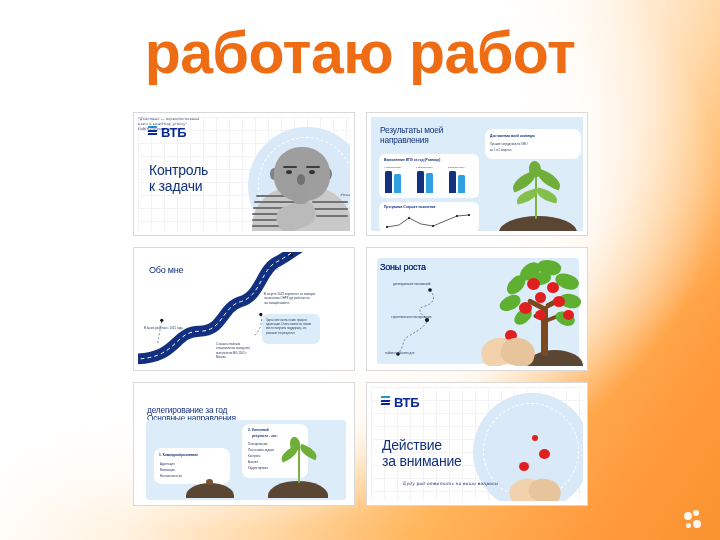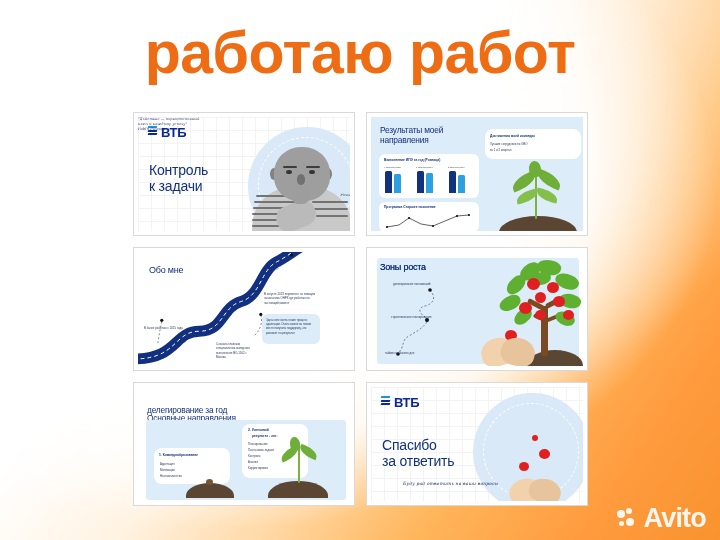--- a/index.html
+++ b/index.html
@@ -399,22 +399,22 @@
 
       <div class="vtb-logo" style="left:10px;top:9px;">
         <span class="vtb-mark">
             <i></i>
             <i></i>
             <i></i>
           </span>
         <span class="vtb-text">ВТБ</span>
       </div>
 
-      <div class="slide-title" style="left:11px;top:51px;font-size:14px;">Спасибо</div>
-      <div class="slide-title" style="left:11px;top:67px;font-size:14px;">за ответить</div>
+      <div class="slide-title" style="left:11px;top:51px;font-size:14px;">Действие</div>
+      <div class="slide-title" style="left:11px;top:67px;font-size:14px;">за внимание</div>
 
       <div class="script blurtext" style="position:absolute;left:32px;top:94px;font-size:4.4px;">Буду рад ответить на ваши вопросы</div>
 
       <div>
         <div class="apple" style="left:161px;top:48px;width:6px;height:6px;"></div>
         <div class="apple" style="left:168px;top:62px;width:11px;height:10px;"></div>
         <div class="apple" style="left:148px;top:75px;width:10px;height:9px;"></div>
         <div class="hand-palm" style="left:138px;top:92px;width:32px;height:24px;transform:rotate(-16deg);"></div>
         <div class="hand-palm" style="left:158px;top:92px;width:32px;height:24px;transform:rotate(14deg);background:#e8c49c;"></div>
       </div>
@@ -423,14 +423,13 @@
 
 </div>
 
 <div id="avito-watermark">
   <span class="dots">
     <span class="d1"></span>
       <span class="d2"></span>
       <span class="d3"></span>
       <span class="d4"></span>
   </span>
-  <span class="wordmark">Avito</span>
 </div>
 
 </body></html>

